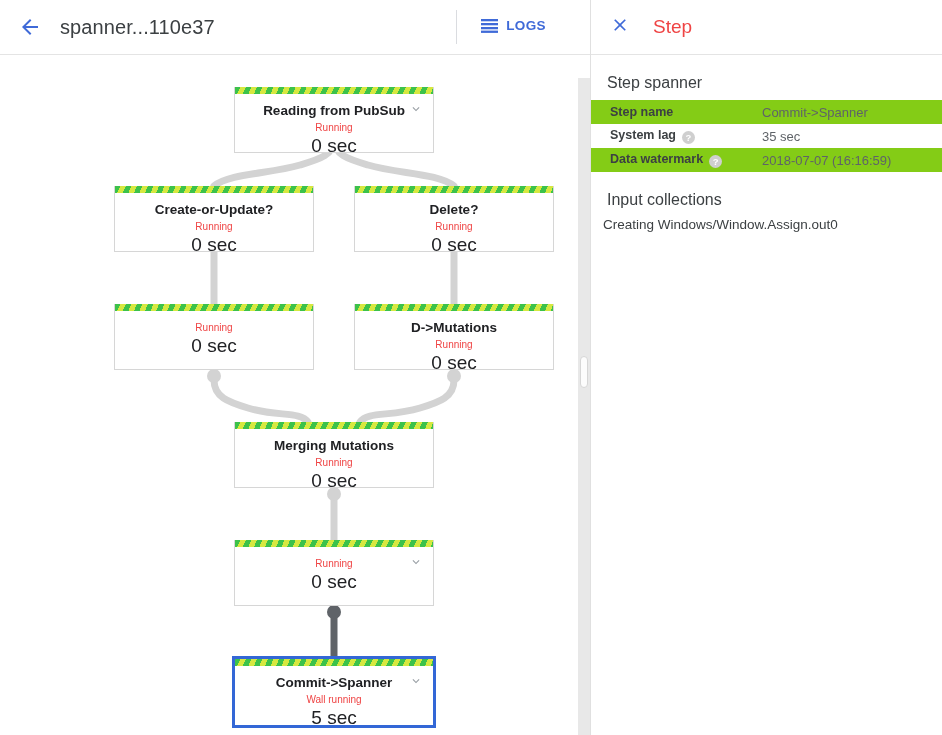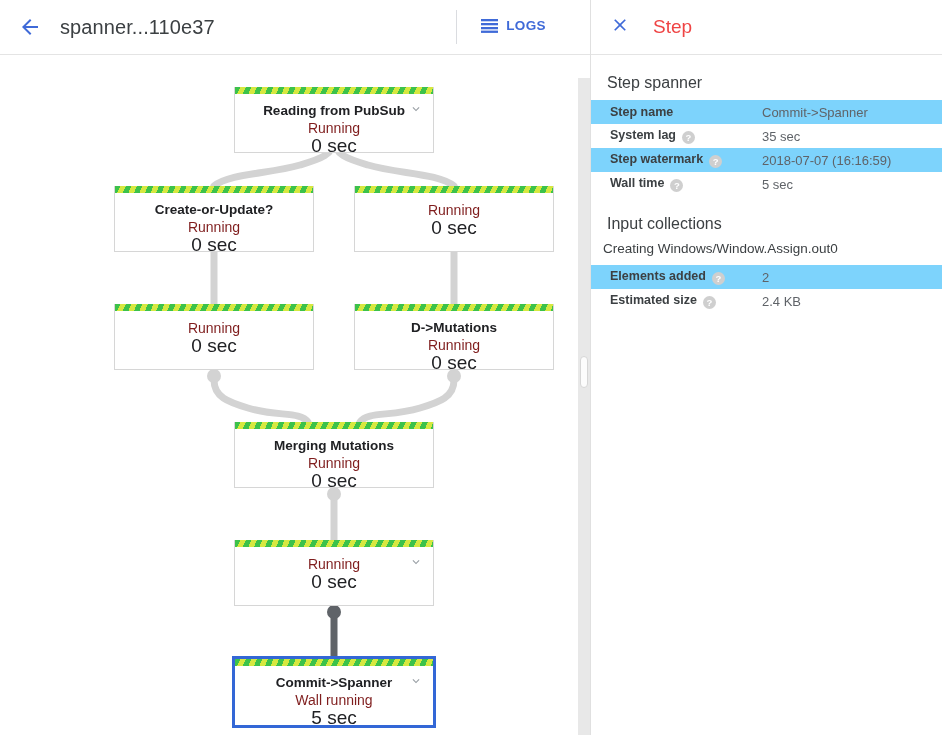--- a/index.html
+++ b/index.html
@@ -96,22 +96,22 @@
     text-align: center;
     position: relative;
   }
   .node-title {
     font-size: 13.5px;
     font-weight: bold;
     color: #202124;
     line-height: 17px;
   }
   .node-status {
-    font-size: 14px;
-    color: #7f1d1d;
+    font-size: 10px;
+    color: #ef4444;
     line-height: 18px;
   }
   .node-time {
     font-size: 19px;
     color: #202124;
     line-height: 18px;
   }
   .node-chevron {
     position: absolute;
     right: 10px; top: 8px;
@@ -171,21 +171,21 @@
     color: #3c4043;
     margin: 19px 0 8px 16px;
   }
   .collection-name {
     font-size: 13.5px;
     color: #3c4043;
     margin: 0 0 9px 12px;
   }
   .kv-table { width: 100%; border-collapse: collapse; }
   .kv-row { height: 24px; }
-  .kv-row.alt { background: #7dd3fc; }
+  .kv-row.alt { background: #84cc16; }
   .kv-key {
     font-size: 12.5px;
     font-weight: bold;
     color: #3c4043;
     padding-left: 19px;
     white-space: nowrap;
     width: 170px;
   }
   .kv-val {
     font-size: 13px;
@@ -278,20 +278,21 @@
           <div class="stripe"></div>
           <div class="node-body">
             <div class="node-title">Create-or-Update?</div>
             <div class="node-status">Running</div>
             <div class="node-time">0 sec</div>
           </div>
         </div>
         <div class="node" style="left: 354px; top: 131px; width: 200px; height: 66px;">
           <div class="stripe"></div>
           <div class="node-body">
+            <div class="node-title">Delete?</div>
             <div class="node-status">Running</div>
             <div class="node-time">0 sec</div>
           </div>
         </div>
         <div class="node" style="left: 114px; top: 249px; width: 200px; height: 66px;">
           <div class="stripe"></div>
           <div class="node-body">
             <div class="node-status">Running</div>
             <div class="node-time">0 sec</div>
           </div>
@@ -358,39 +359,23 @@
         <tbody id="summary-rows">
             <tr class="kv-row alt">
               <td class="kv-key"><span>Step name</span></td>
               <td class="kv-val">Commit-&gt;Spanner</td>
             </tr>
             <tr class="kv-row">
               <td class="kv-key"><span>System lag</span><span class="help-icon">?</span></td>
               <td class="kv-val">35 sec</td>
             </tr>
             <tr class="kv-row alt">
-              <td class="kv-key"><span>Step watermark</span><span class="help-icon">?</span></td>
+              <td class="kv-key"><span>Data watermark</span><span class="help-icon">?</span></td>
               <td class="kv-val">2018-07-07 (16:16:59)</td>
-            </tr>
-            <tr class="kv-row">
-              <td class="kv-key"><span>Wall time</span><span class="help-icon">?</span></td>
-              <td class="kv-val">5 sec</td>
             </tr>
           </tbody>
       </table>
 
       <div class="section-title">Input collections</div>
       <div class="collection-name">Creating Windows/Window.Assign.out0</div>
-      <table class="kv-table">
-        <tbody id="collection-rows">
-            <tr class="kv-row alt">
-              <td class="kv-key"><span>Elements added</span><span class="help-icon">?</span></td>
-              <td class="kv-val">2</td>
-            </tr>
-            <tr class="kv-row">
-              <td class="kv-key"><span>Estimated size</span><span class="help-icon">?</span></td>
-              <td class="kv-val">2.4 KB</td>
-            </tr>
-          </tbody>
-      </table>
     </div>
   </div>
 </div>
 
 </body></html>

